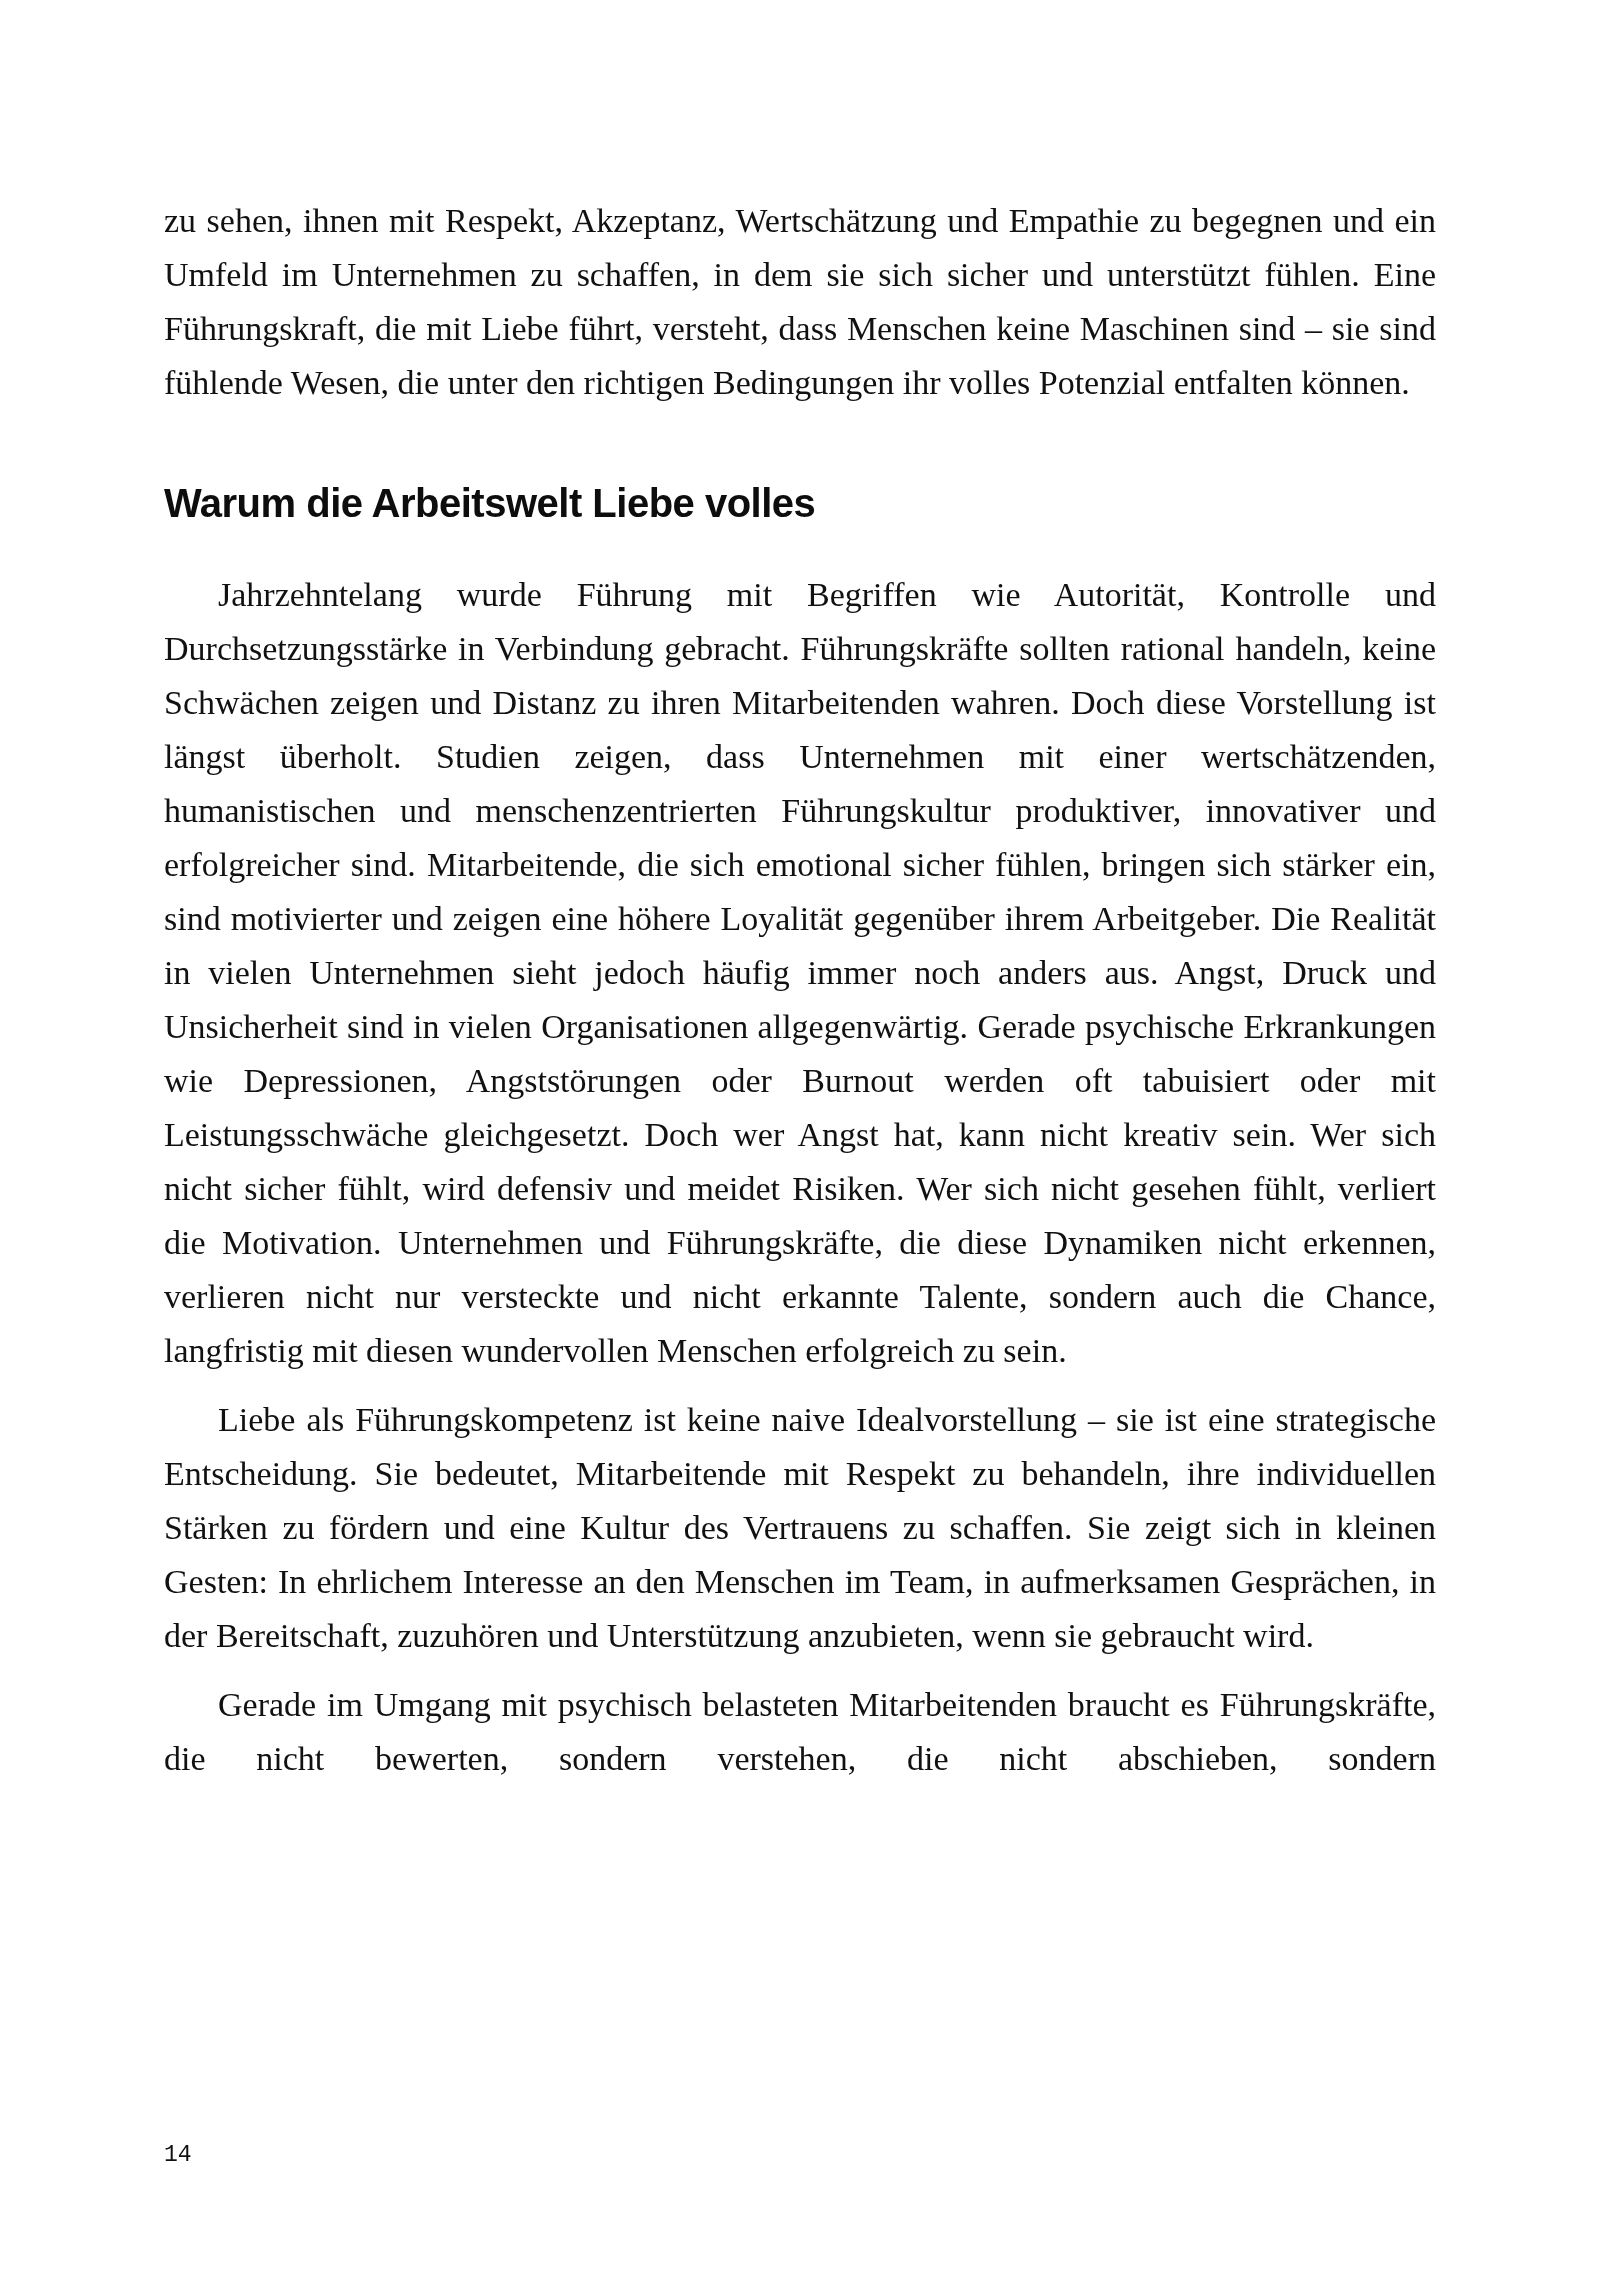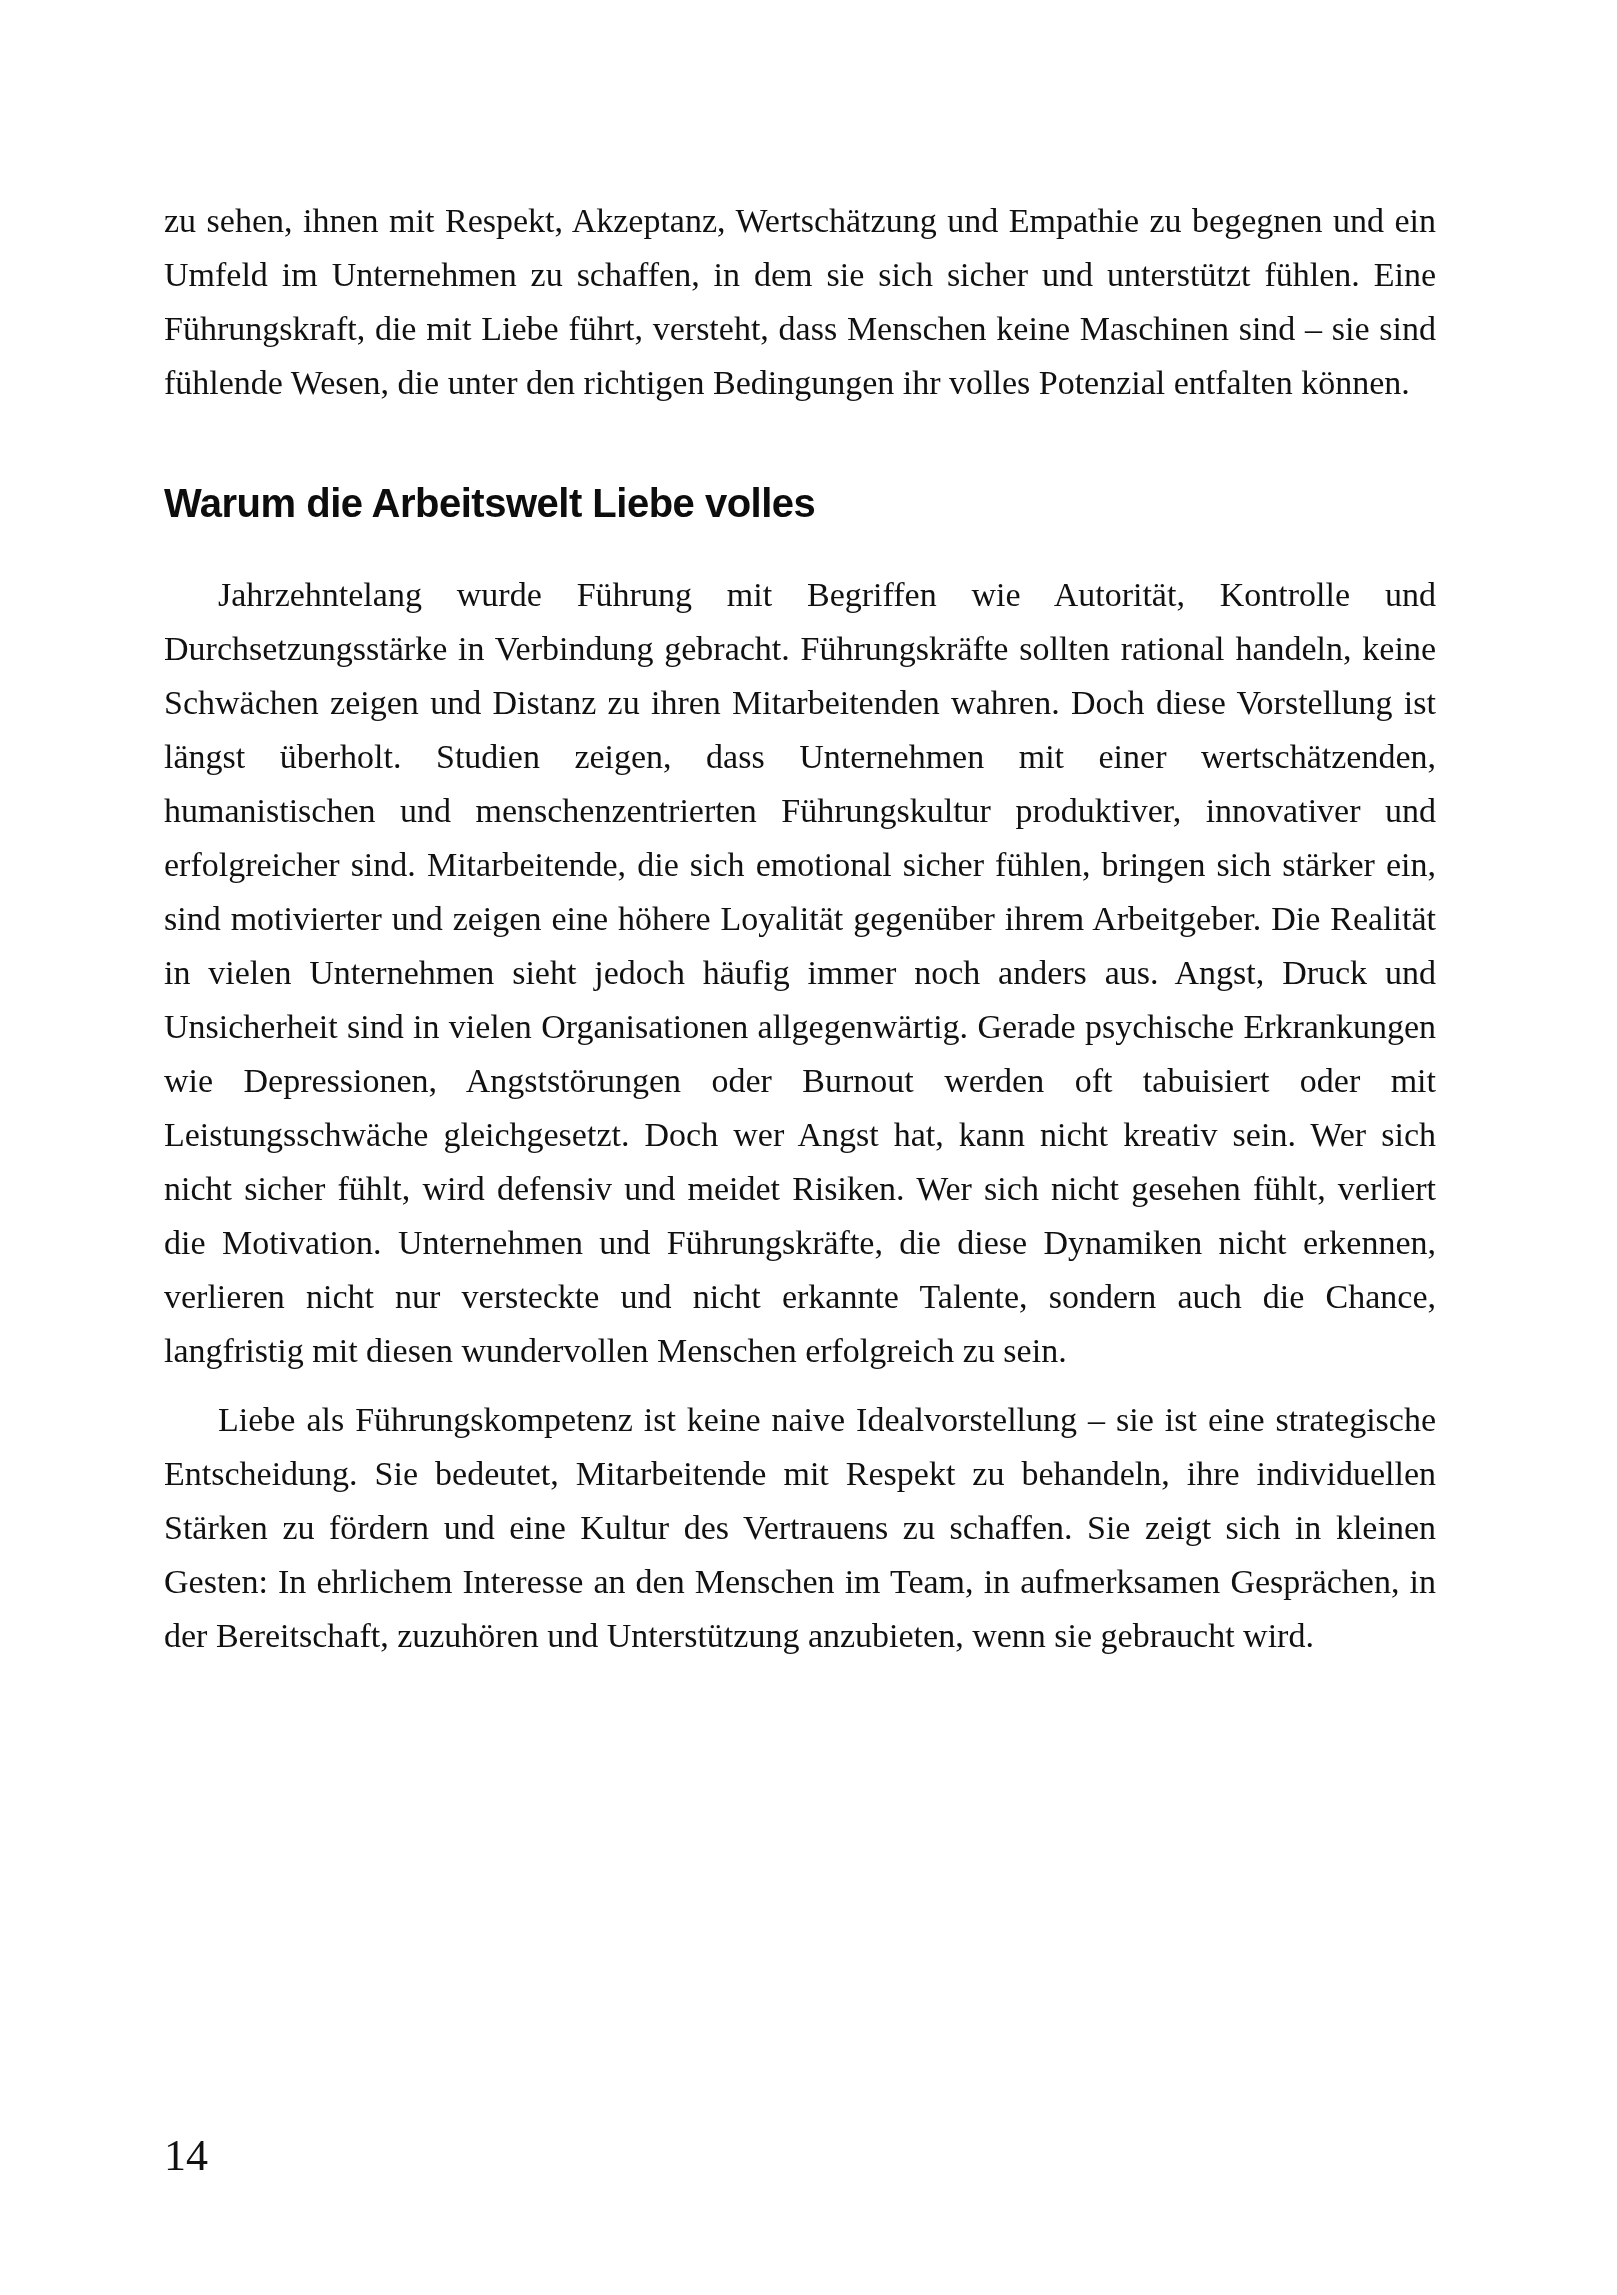--- a/index.html
+++ b/index.html
@@ -56,32 +56,33 @@
     .h2 + .para {
       margin-top: 6px;
     }
     .para + .para {
       margin-top: 15px;
     }
     .page-number {
       position: absolute;
       left: 164px;
       top: 2137px;
-      font-family: Liberation Serif, serif;
-      font-size: 44px;
+      font-family: Liberation Mono, monospace;
+      font-size: 23px;
       line-height: 37px;
       color: #111111;
     }
   </style>
 </head>
 <body>
 
 <div class="page">
   <p class="para">zu sehen, ihnen mit Respekt, Akzeptanz, Wertschätzung und Empathie zu begegnen und ein Umfeld im Unternehmen zu schaffen, in dem sie sich sicher und unterstützt fühlen. Eine Führungskraft, die mit Liebe führt, versteht, dass Menschen keine Maschinen sind – sie sind fühlende Wesen, die unter den richtigen Bedingungen ihr volles Potenzial entfalten können.</p>
 
   <h1 class="h1">Warum die Arbeitswelt Liebe volles</h1>
   <p class="para indent">Jahrzehntelang wurde Führung mit Begriffen wie Autorität, Kontrolle und Durchsetzungsstärke in Verbindung gebracht. Führungskräfte sollten rational handeln, keine Schwächen zeigen und Distanz zu ihren Mitarbeitenden wahren. Doch diese Vorstellung ist längst überholt. Studien zeigen, dass Unternehmen mit einer wertschätzenden, humanistischen und menschenzentrierten Führungskultur produktiver, innovativer und erfolgreicher sind. Mitarbeitende, die sich emotional sicher fühlen, bringen sich stärker ein, sind motivierter und zeigen eine höhere Loyalität gegenüber ihrem Arbeitgeber. Die Realität in vielen Unternehmen sieht jedoch häufig immer noch anders aus. Angst, Druck und Unsicherheit sind in vielen Organisationen allgegenwärtig. Gerade psychische Erkrankungen wie Depressionen, Angststörungen oder Burnout werden oft tabuisiert oder mit Leistungsschwäche gleichgesetzt. Doch wer Angst hat, kann nicht kreativ sein. Wer sich nicht sicher fühlt, wird defensiv und meidet Risiken. Wer sich nicht gesehen fühlt, verliert die Motivation. Unternehmen und Führungskräfte, die diese Dynamiken nicht erkennen, verlieren nicht nur versteckte und nicht erkannte Talente, sondern auch die Chance, langfristig mit diesen wundervollen Menschen erfolgreich zu sein.</p>
 
   <p class="para indent">Liebe als Führungskompetenz ist keine naive Idealvorstellung – sie ist eine strategische Entscheidung. Sie bedeutet, Mitarbeitende mit Respekt zu behandeln, ihre individuellen Stärken zu fördern und eine Kultur des Vertrauens zu schaffen. Sie zeigt sich in kleinen Gesten: In ehrlichem Interesse an den Menschen im Team, in aufmerksamen Gesprächen, in der Bereitschaft, zuzuhören und Unterstützung anzubieten, wenn sie gebraucht wird.</p>
+  <p class="para indent" style="text-align-last: justify;">Gerade im Umgang mit psychisch belasteten Mitarbeitenden braucht es Führungskräfte, die nicht bewerten, sondern verstehen, die nicht abschieben, sondern</p>
 </div>
 
 <div class="page-number">14</div>
 
 
 </body></html>

